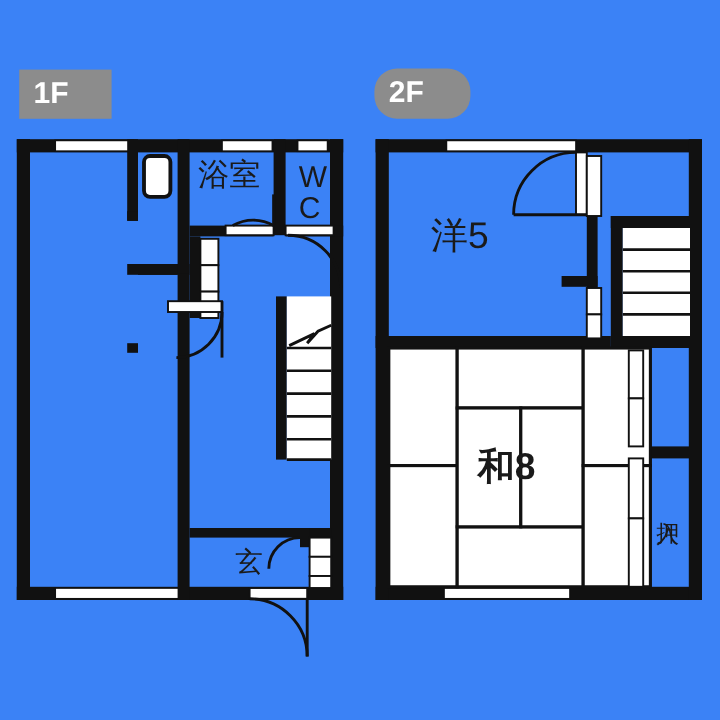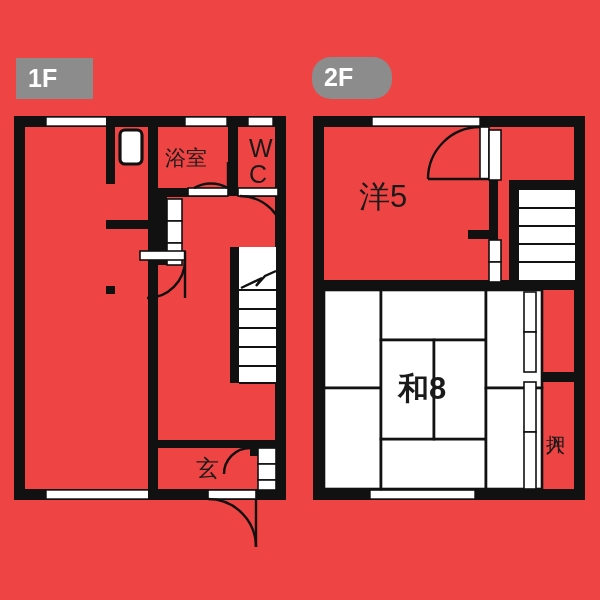--- a/index.html
+++ b/index.html
@@ -12,21 +12,21 @@
     height: 600px;
     font-family: "Liberation Sans", sans-serif;
     overflow: hidden;
     position: relative;
   }
   #root {
     position: absolute;
     left: 0; top: 0;
     width: 600px;
     height: 600px;
-    background: #ef4444;
+    background: #3b82f6;
   }
   .floor-badge {
     position: absolute;
     background: #8c8c8c;
     color: #ffffff;
     font-weight: bold;
     font-size: 25px;
     line-height: 41px;
     text-align: left;
     padding-left: 12px;
@@ -254,21 +254,21 @@
     <g fill="#ffffff" stroke="#111111" stroke-width="1.6">
       <rect x="524" y="292" width="12" height="40"></rect>
       <rect x="524" y="332" width="12" height="40"></rect>
       <rect x="524" y="382" width="12" height="50"></rect>
       <rect x="524" y="432" width="12" height="57"></rect>
     </g>
   </svg>
 
 
 
-  <div class="rlabel jp-sm" style="left:165px; top:144px; font-size:21px;">浴室</div>
+  <div class="rlabel jp-sm" style="left:165px; top:128px; font-size:26px;">浴室</div>
 
   <div class="rlabel lat-sm" style="left:249px; top:135px; font-size:25px; line-height:26px;"><span>W</span><br><span>C</span></div>
 
   <div class="rlabel jp-sm" style="left:196px; top:453px; font-size:23px;">玄</div>
 
   <div class="rlabel jp" style="left:359px; top:176px;">洋5</div>
 
   <div class="rlabel jp" style="left:398px; top:368px;font-weight:bold;">和8</div>
 
   <div class="rlabel vert" style="left:546px; top:420px;">押入</div>

